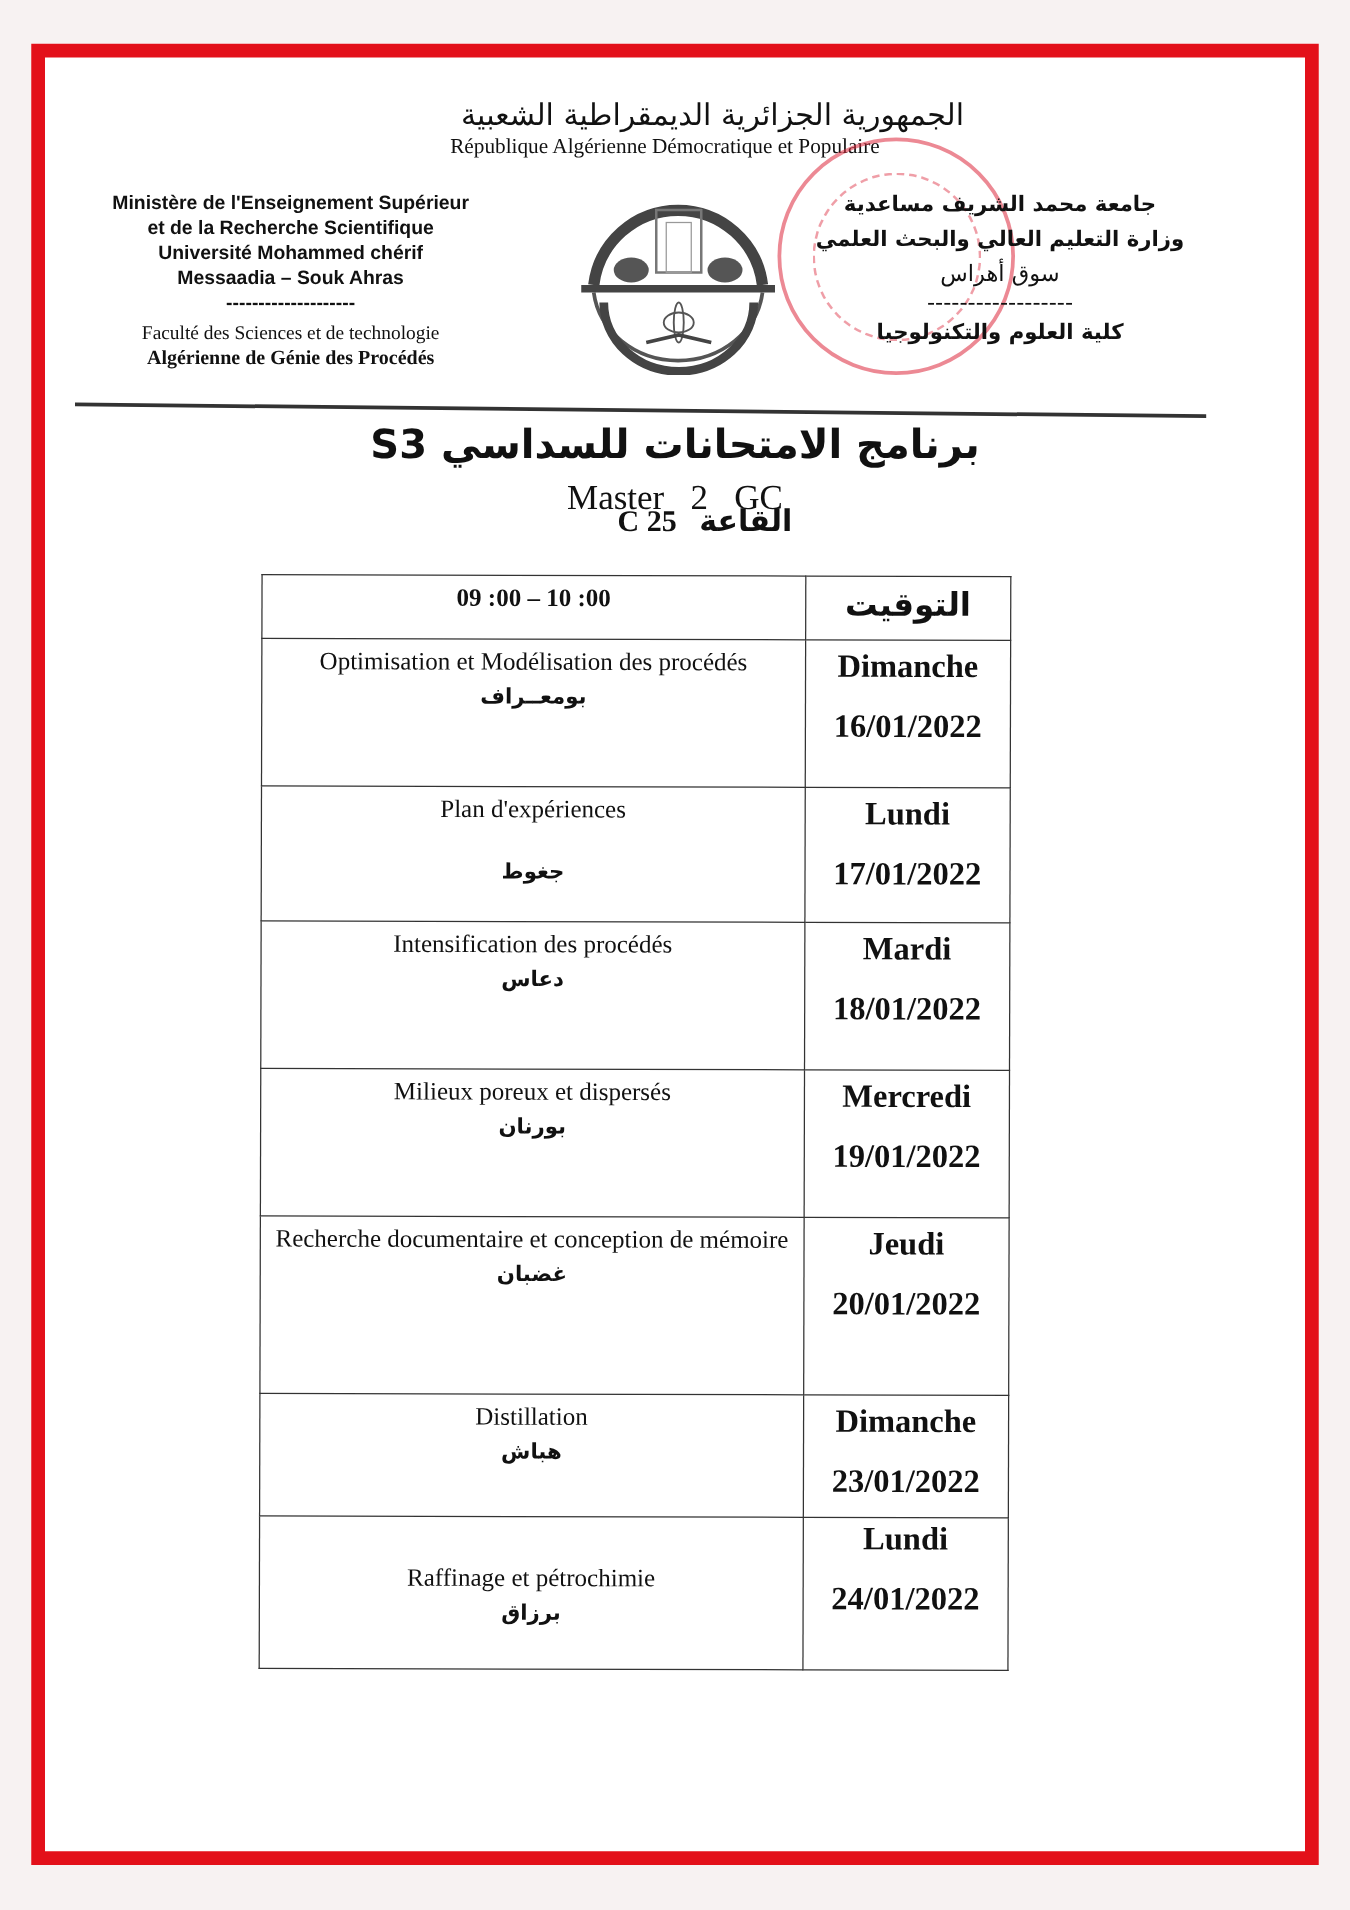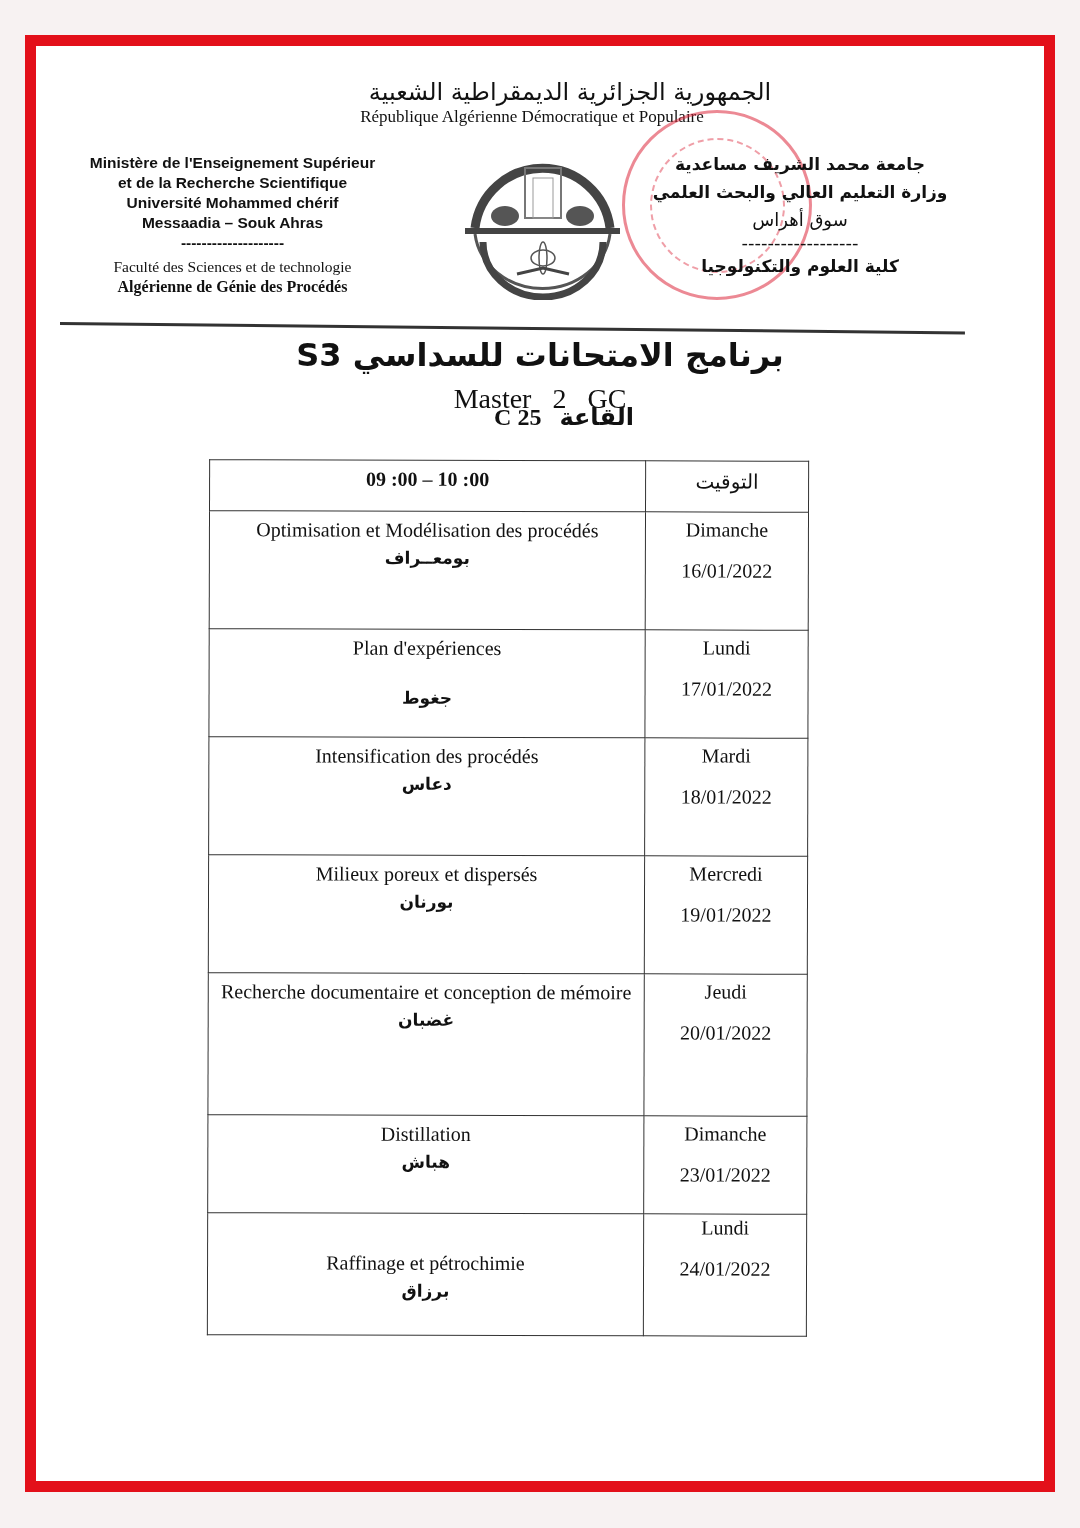--- a/index.html
+++ b/index.html
@@ -18,21 +18,21 @@
   .stamp2 { left:650px; top:138px; width:135px; height:135px; border-radius:50%; border:2px dashed rgba(220,40,60,0.45); box-sizing:border-box; }
   .logo { left:455px; top:150px; width:175px; height:150px; }
   .rule { left:60px; top:322px; width:905px; height:3px; background:#333; transform:rotate(0.6deg); transform-origin:left center; }
   .t1 { left:0; width:1080px; top:336px; text-align:center; font-family:"DejaVu Sans", sans-serif; font-weight:bold; font-size:32px; direction:rtl; }
   .t2 { left:0; width:1080px; top:367px; text-align:center; font-weight:normal; font-size:28px; word-spacing:14px;margin-top:16px; }
   .t3 { left:0; width:1080px; top:403px; text-align:center; font-weight:bold; font-size:24px;padding-left:24px; }
   .t3 .ar { font-family:"DejaVu Sans", sans-serif; margin-left:18px; }
   table.sched { position:absolute; left:208px; top:460px; width:600px; border-collapse:collapse; transform:rotate(0.15deg); }
   table.sched td { border:1.5px solid #333; vertical-align:top; text-align:center; padding:0; }
   td.subj { width:432px; font-size:20px; line-height:28px; padding-top:4px !important; }
-  td.day { width:166px; font-weight:normal; font-size:20px; }
+  td.day { width:166px; font-weight:bold; font-size:26px; }
   td.day .d1 { display:block; margin-top:6px; }
   td.day .d2 { display:block; margin-top:18px; }
   .prof { font-family:"DejaVu Sans", sans-serif; font-weight:bold; font-size:17px; direction:rtl; display:block; }
   .hdr-time { font-weight:bold; font-size:20px; padding-top:6px !important; height:46px; }
   .hdr-ar { font-family:"DejaVu Sans", sans-serif; font-weight:bold; font-size:19px; padding-top:8px !important; }
 </style>
 </head>
 <body>
 
 <div class="frame"></div>

